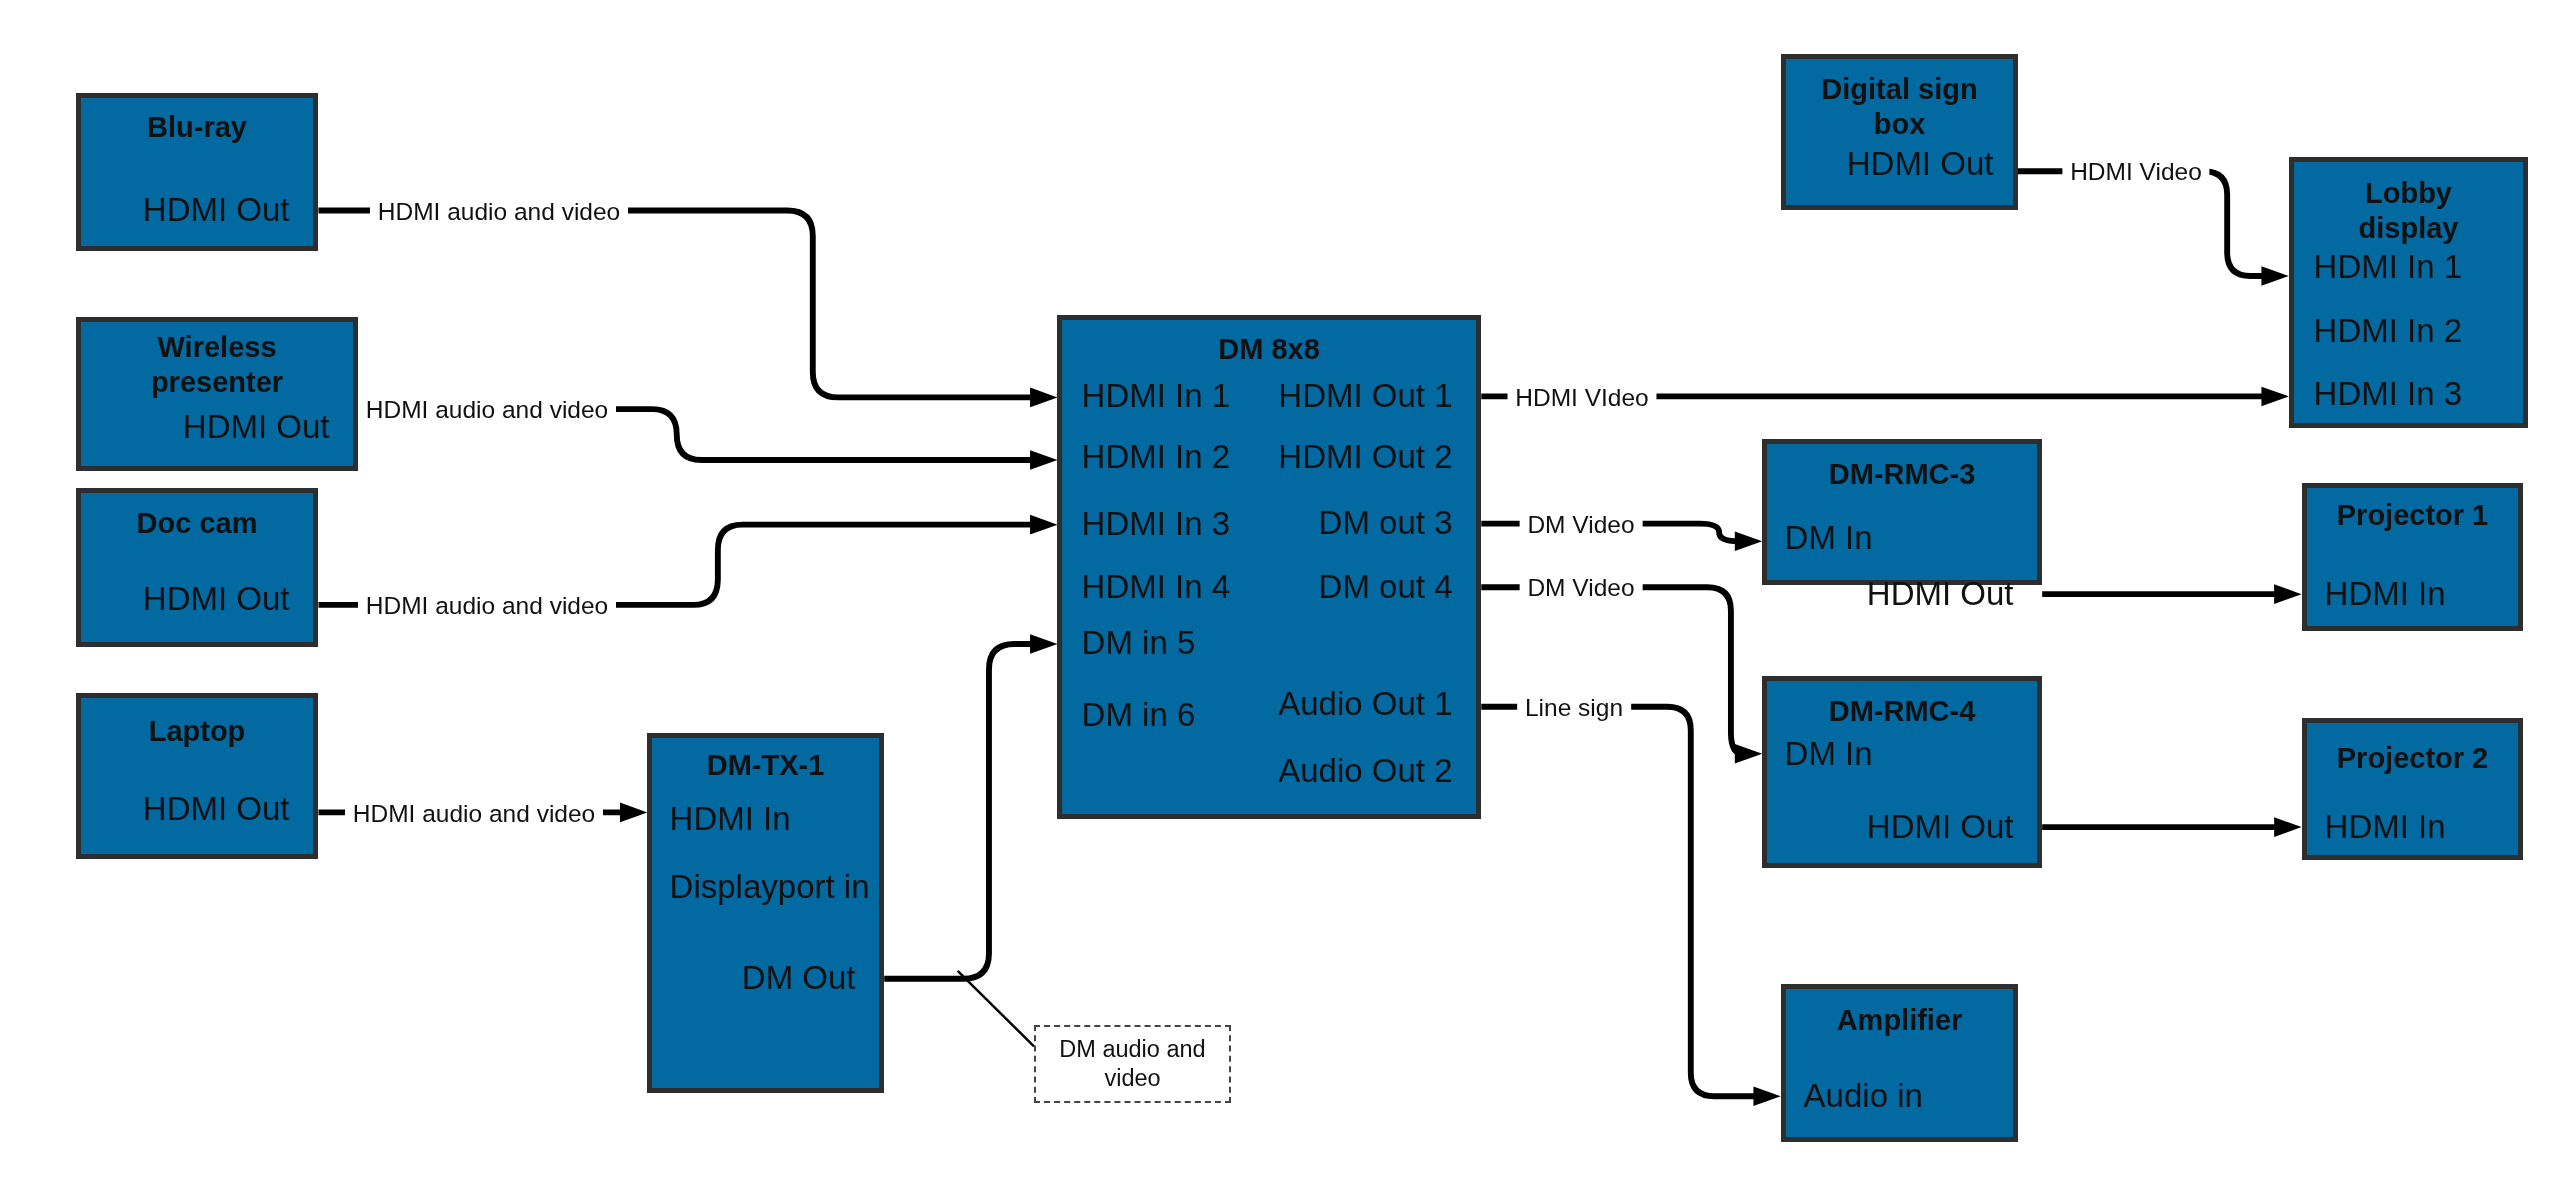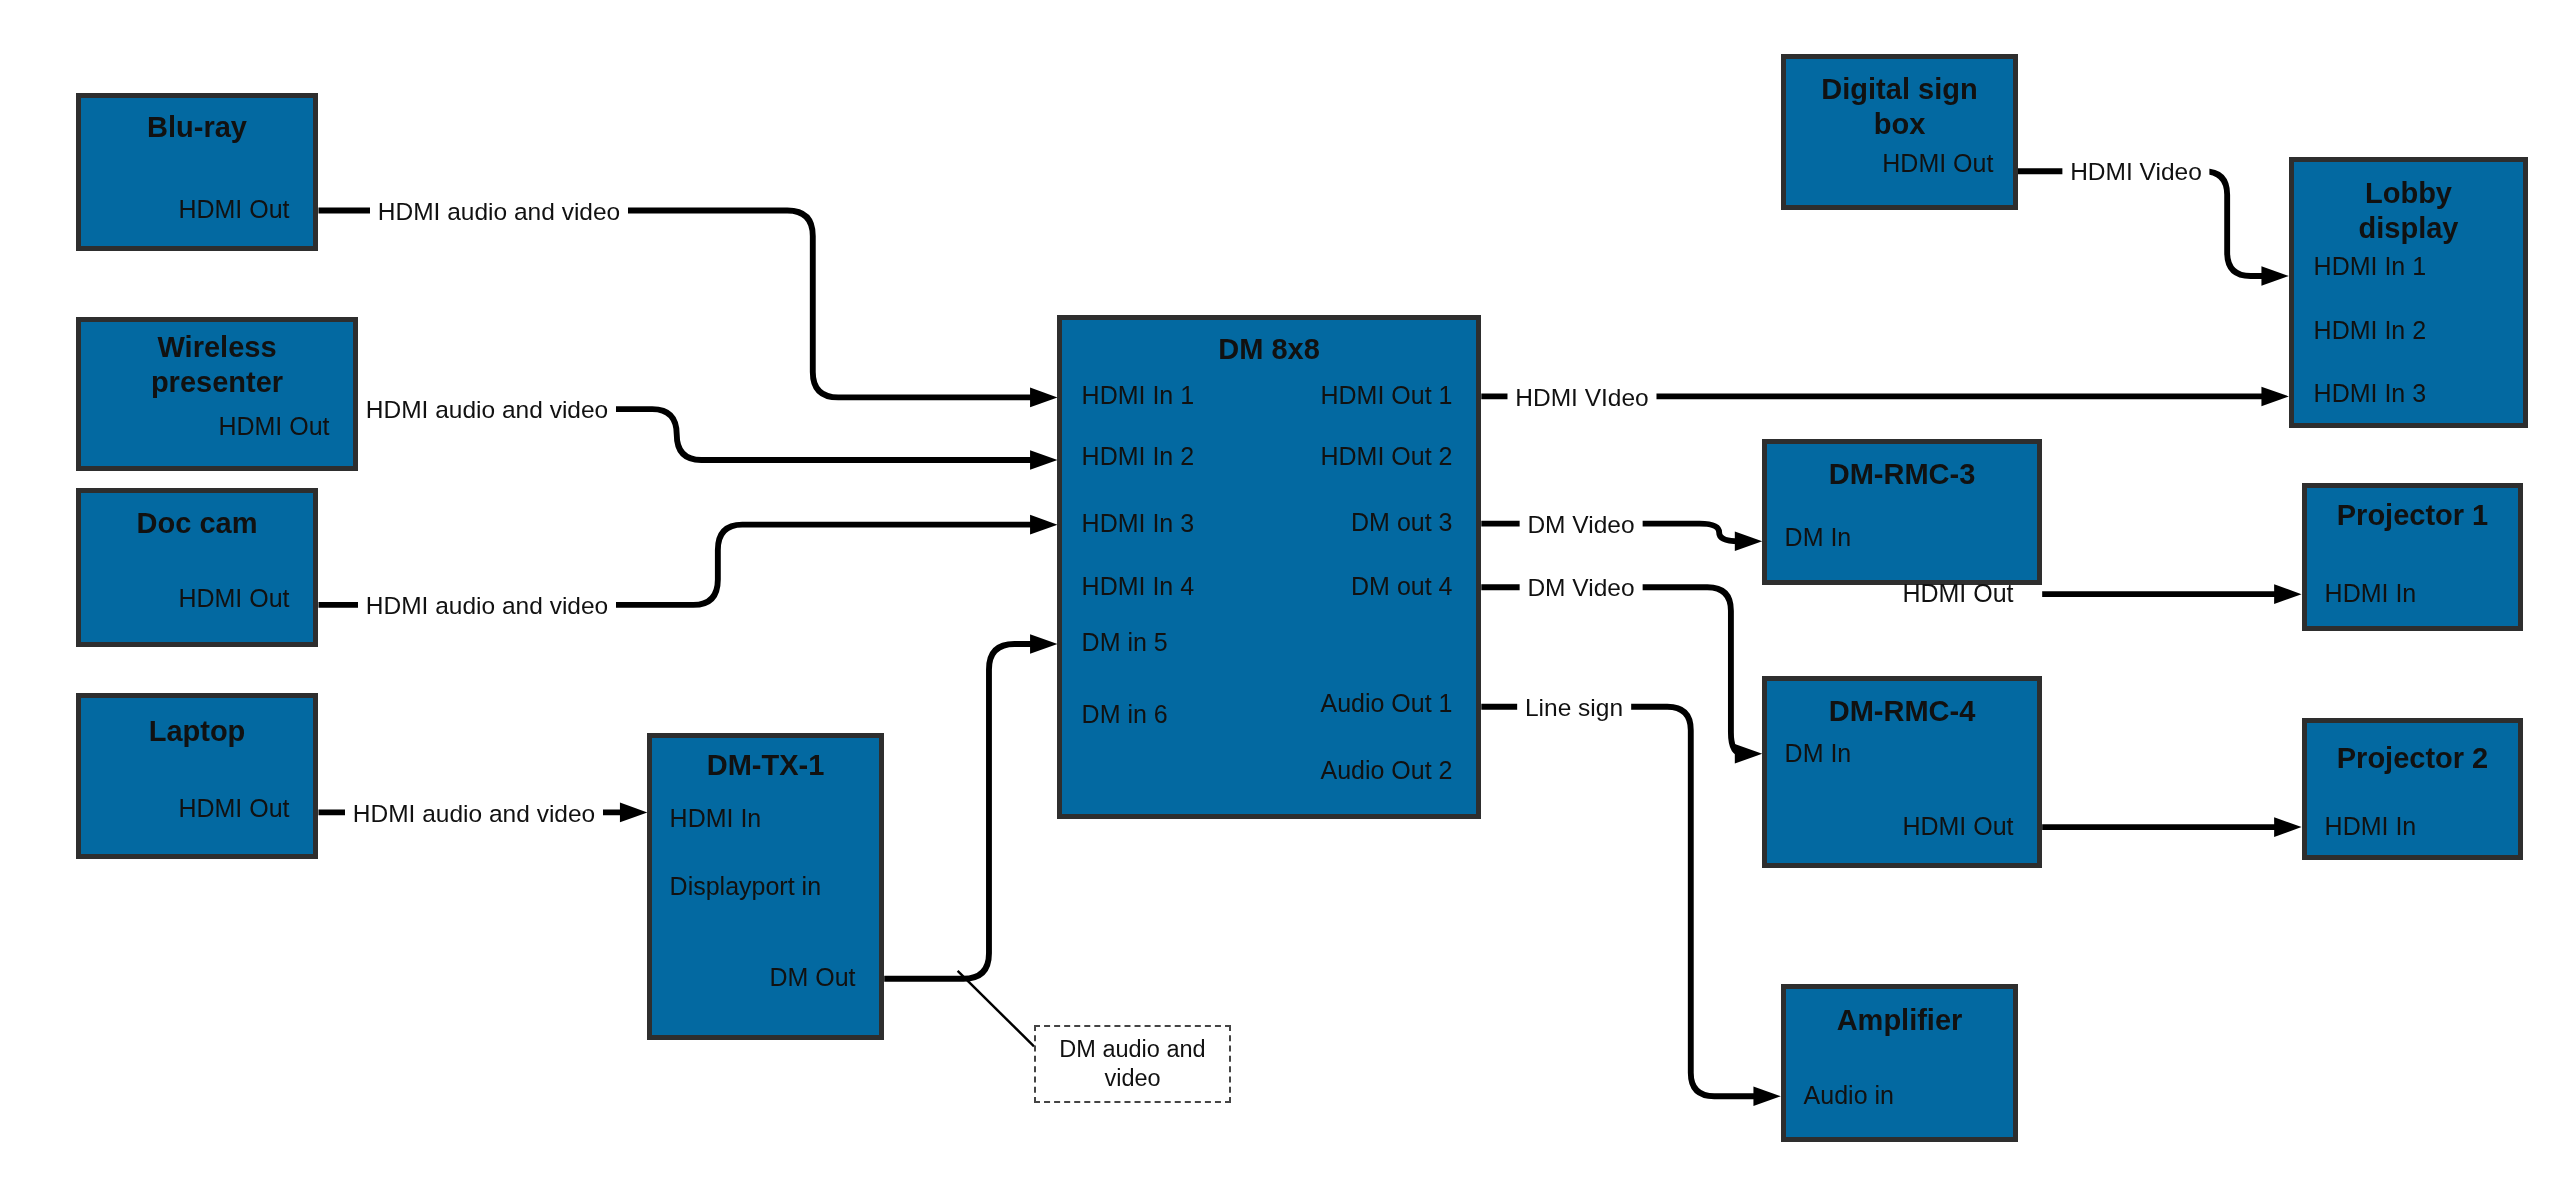--- a/index.html
+++ b/index.html
@@ -20,21 +20,21 @@
   }
   .title{
     font-weight:bold;
     font-size:29px;
     line-height:35px;
     text-align:center;
     white-space:pre-line;
   }
   .port{
     position:absolute;
-    font-size:25px;
+    font-size:33px;
     height:31px;
     line-height:31px;
     white-space:nowrap;
   }
   .port.pl{left:23.5px;}
   .port.pr{right:23.5px;text-align:right;}
   .wlabel{
     position:absolute;
     transform:translate(-50%,-50%);
     background:#ffffff;
@@ -107,21 +107,21 @@
   <div class="box" style="left:76px;top:488px;width:242px;height:159px;">
     <div class="title" style="margin-top:12.7px;">Doc cam</div>
     <div class="port pr" style="top:90px;">HDMI Out</div>
   </div>
 
   <div class="box" style="left:76px;top:693px;width:242px;height:166px;">
     <div class="title" style="margin-top:15.7px;">Laptop</div>
     <div class="port pr" style="top:95px;">HDMI Out</div>
   </div>
 
-  <div class="box" style="left:647px;top:733px;width:237px;height:307px;">
+  <div class="box" style="left:647px;top:733px;width:237px;height:360px;">
     <div class="title" style="margin-top:9.8px;">DM-TX-1</div>
     <div class="port pl" style="top:65px;left:17.6px;">HDMI In</div>
     <div class="port pl" style="top:133px;left:17.6px;">Displayport in</div>
     <div class="port pr" style="top:224px;">DM Out</div>
   </div>
 
   <div class="box" style="left:1057px;top:315px;width:424px;height:504px;">
     <div class="title" style="margin-top:11.7px;">DM 8x8</div>
     <div class="port pl" style="top:60px;left:19.6px;">HDMI In 1</div>
     <div class="port pl" style="top:121px;left:19.6px;">HDMI In 2</div>

